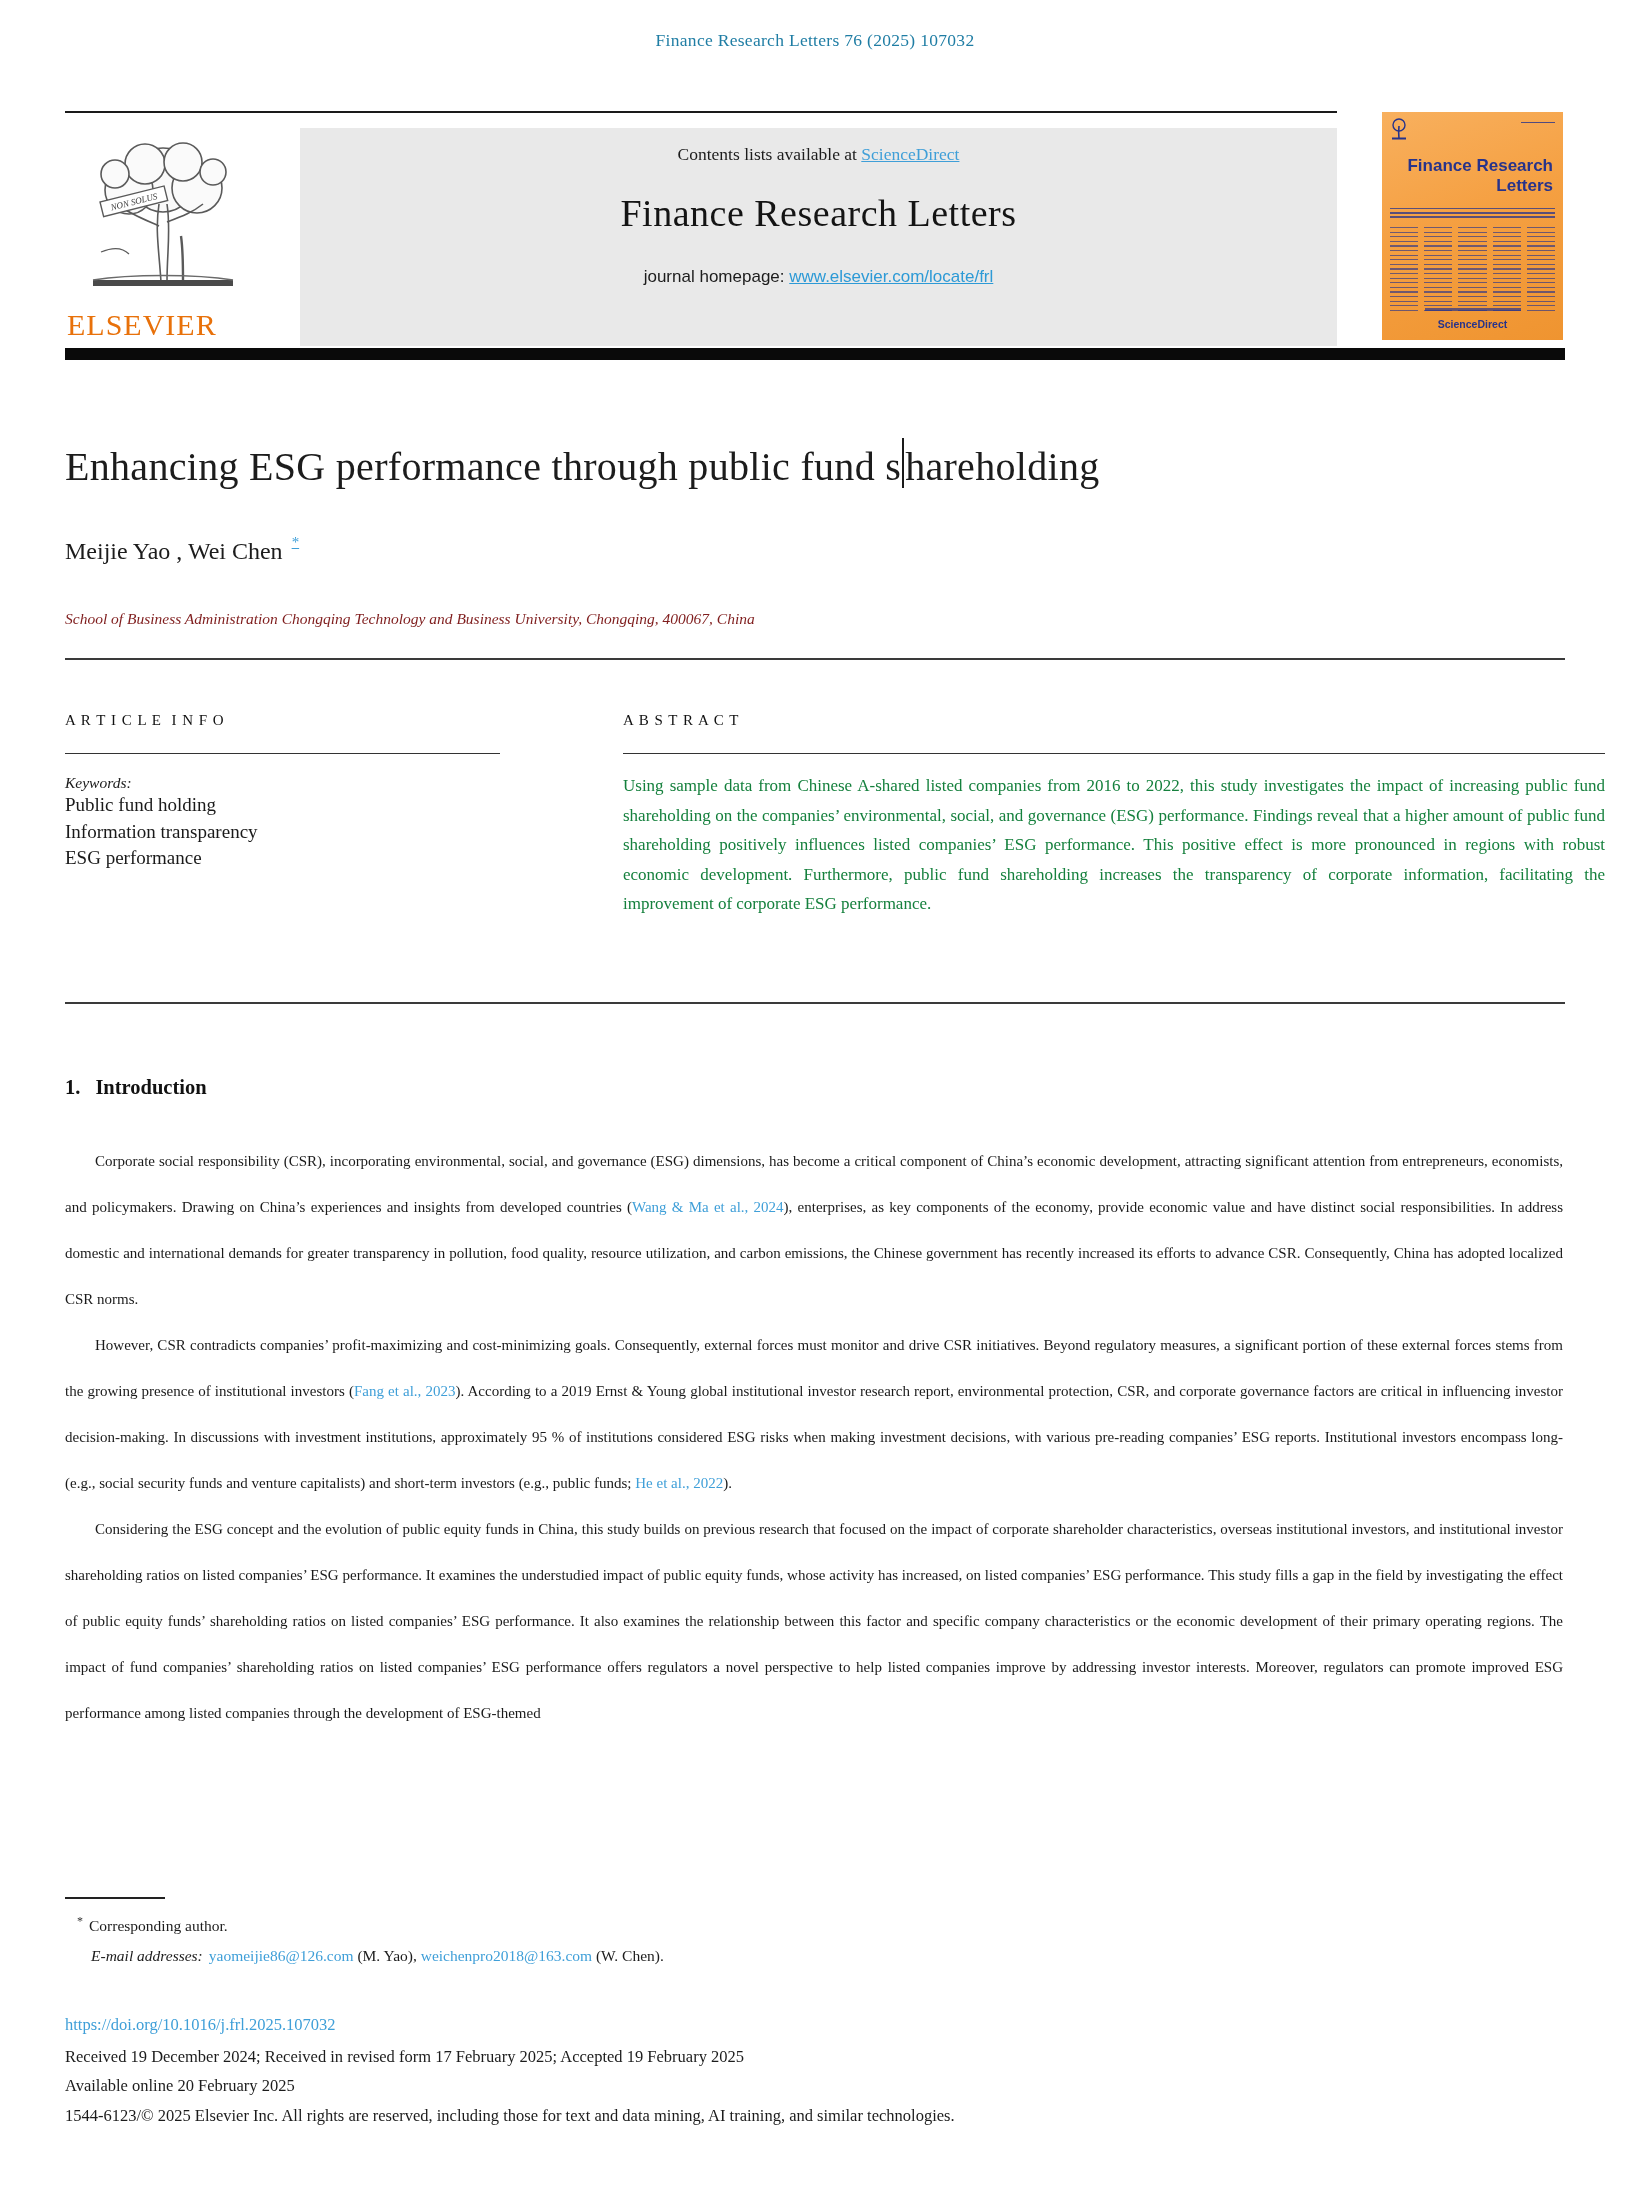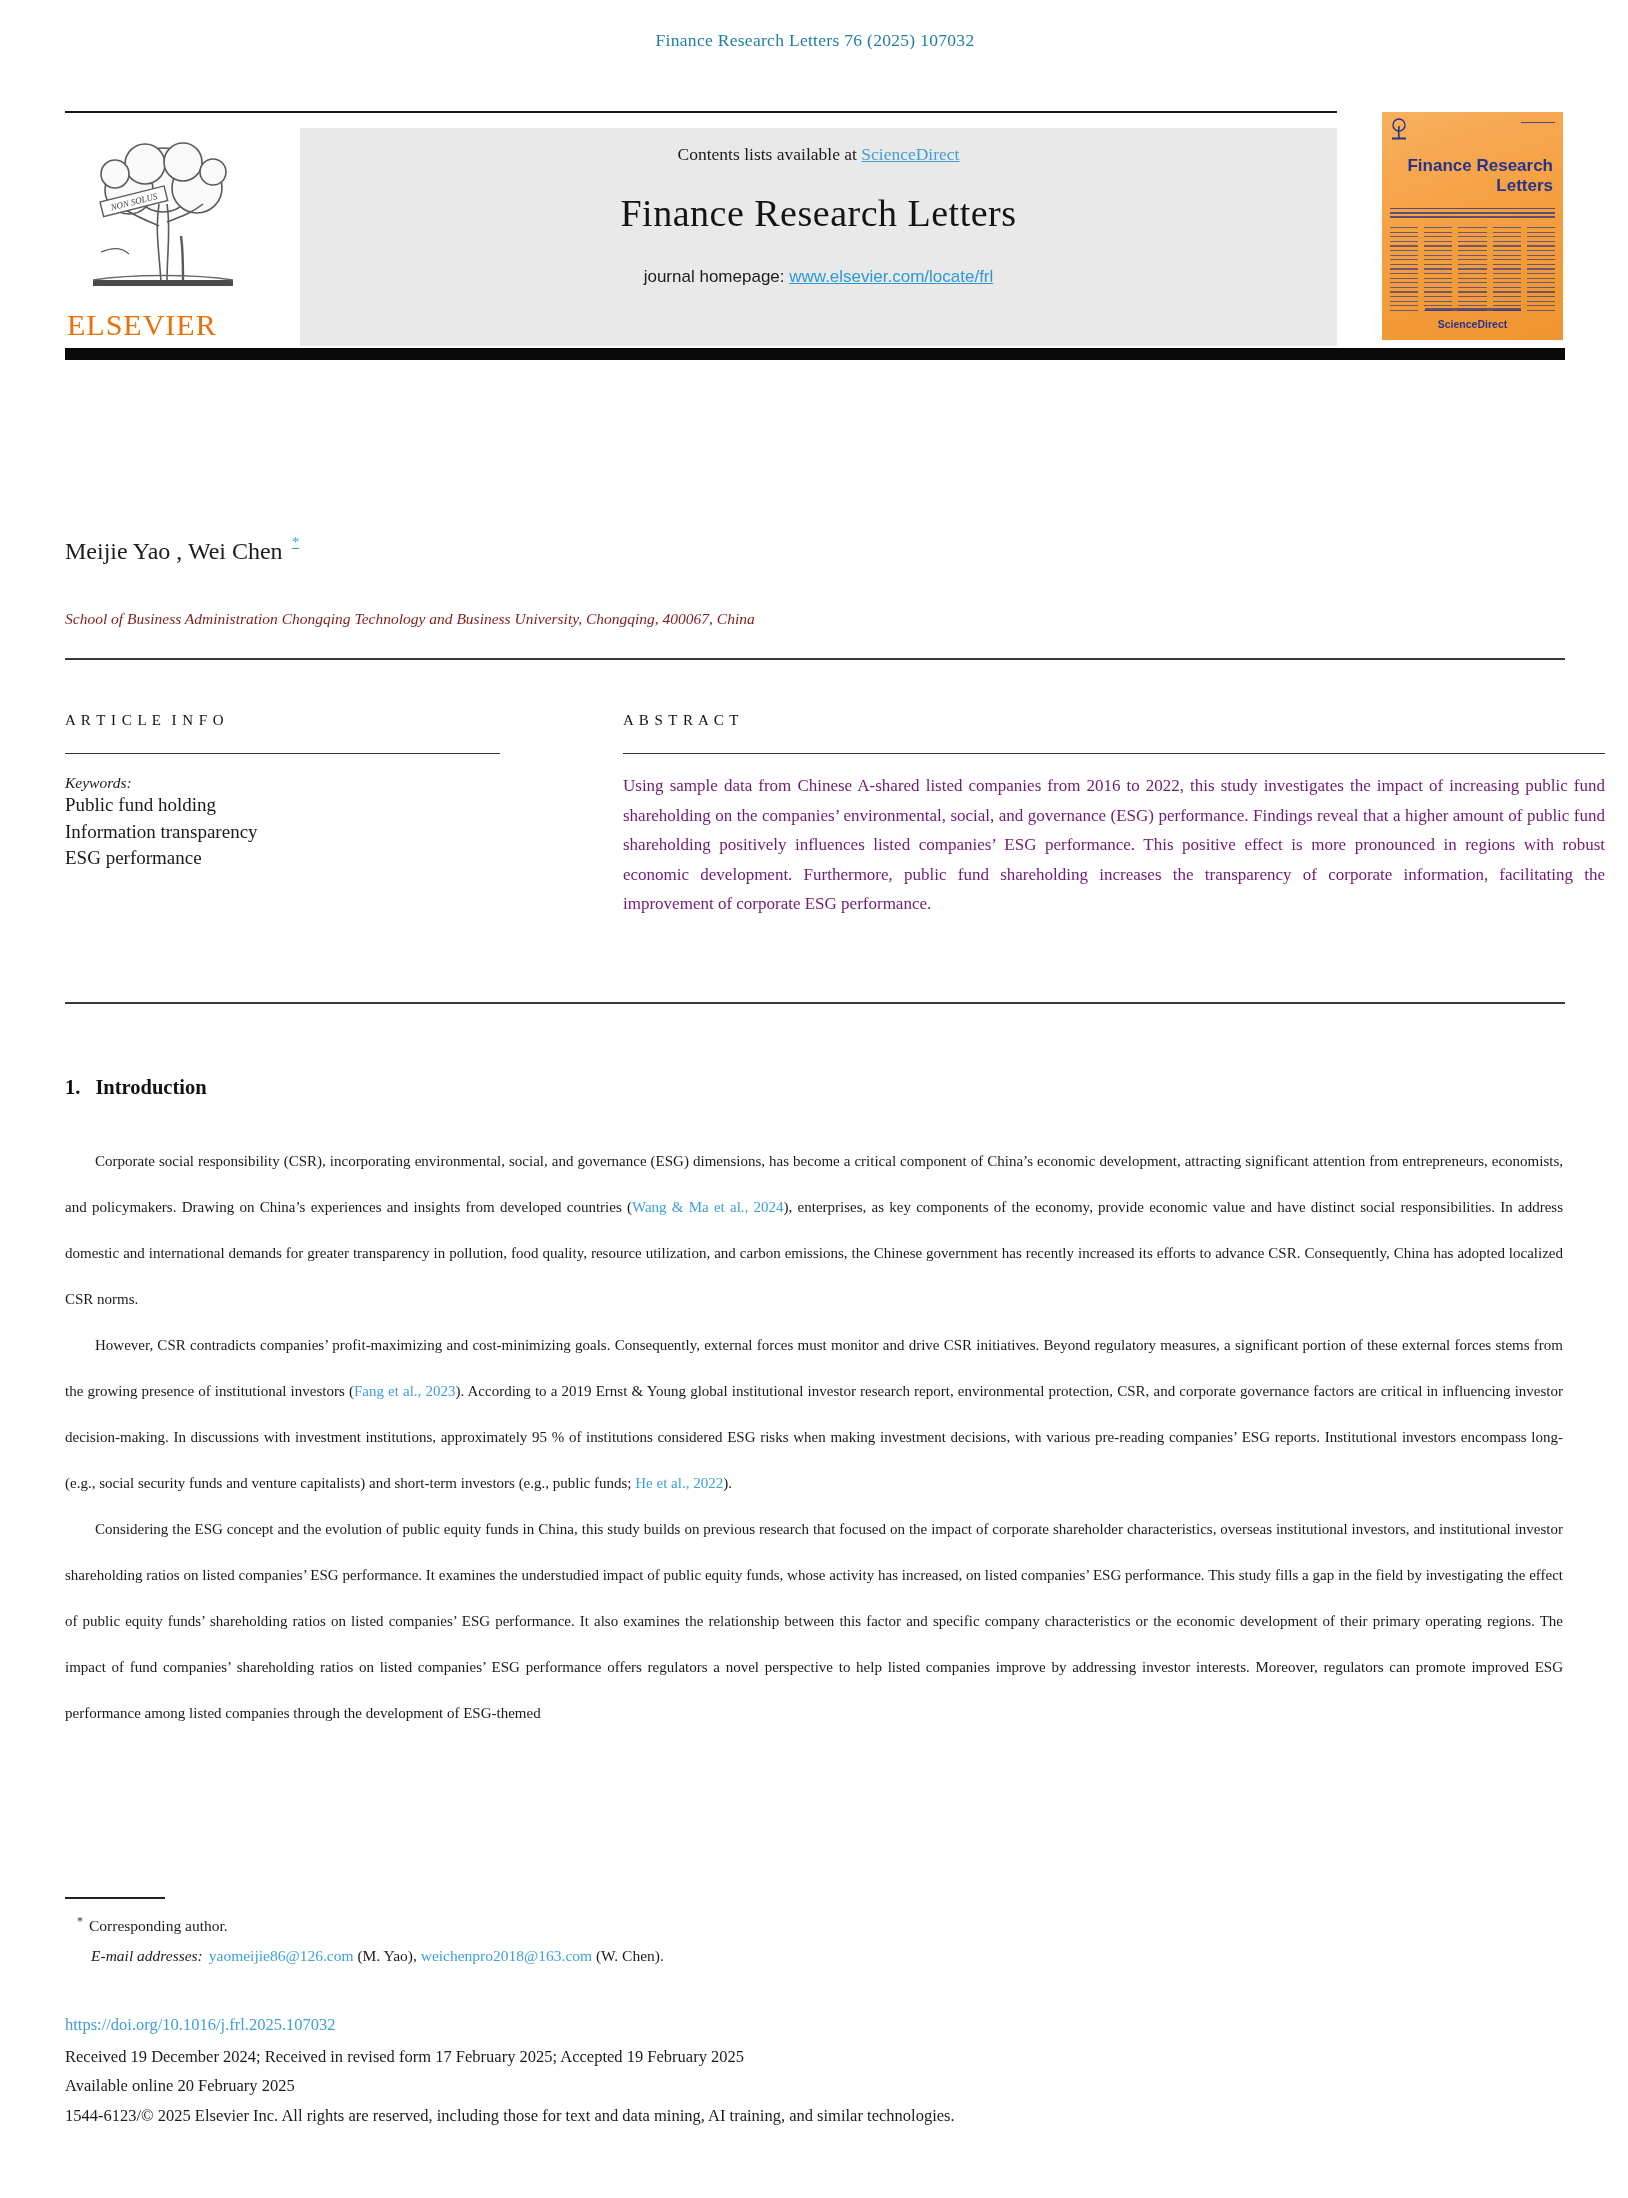--- a/index.html
+++ b/index.html
@@ -56,21 +56,21 @@
 
   .rule-above-info { position:absolute; left:65px; top:658px; width:1500px; height:1.5px; background:#3a3a3a; }
   .rule-below-info { position:absolute; left:65px; top:1002px; width:1500px; height:1.5px; background:#3a3a3a; }
 
   .info-col { position:absolute; left:65px; top:712px; width:435px; }
   .abs-col  { position:absolute; left:583px; top:712px; width:982px;margin-left:40px; }
   .col-heading { font-size:15px; color:#111; white-space:pre; letter-spacing:1px; }
   .col-rule { height:1px; background:#333; margin-top:24px; }
   .keywords-label { font-style:italic; font-size:15.5px; margin-top:20px; }
   .keyword { font-size:19px; line-height:26.5px; }
-  .abstract-text { margin-top:17px; font-size:17px; line-height:29.5px; text-align:justify; color:#701a75; }
+  .abstract-text { margin-top:17px; font-size:17px; line-height:29.5px; text-align:justify; color:#15803d; }
 
   .intro-heading { position:absolute; left:65px; top:1076px; margin:0; font-size:20.5px; font-weight:bold; color:#111; }
   .intro-heading .num { margin-right:15px; }
 
   .body-text { position:absolute; left:65px; top:1138px; width:1498px;
     font-size:15px; line-height:46px; text-align:justify; color:#1a1a1a; }
   .body-text p { margin:0; text-indent:30px; }
   .cite-link { color:#3f9fd8; text-decoration:none; }
 
   .footnote-rule { position:absolute; left:65px; top:1897px; width:100px; height:1.5px; background:#222; }
@@ -147,20 +147,21 @@
         <div></div>
     </div>
     <div class="cover-footer">
       <span class="mini-line"></span>
       <span class="cover-sd">ScienceDirect</span>
     </div>
   </div>
 
   <div class="black-bar"></div>
 
+  <h1 class="article-title"><span>Enhancing ESG performance through public fund s</span><span class="text-cursor"></span><span>hareholding</span></h1>
 
   <div class="authors"><span>Meijie Yao , Wei Chen</span><a class="author-note" href="#">*</a></div>
 
   <div class="affiliation">School of Business Administration Chongqing Technology and Business University, Chongqing, 400067, China</div>
 
   <div class="rule-above-info"></div>
 
   <div class="info-col">
     <div class="col-heading">A R T I C L E  I N F O</div>
     <div class="col-rule"></div>

